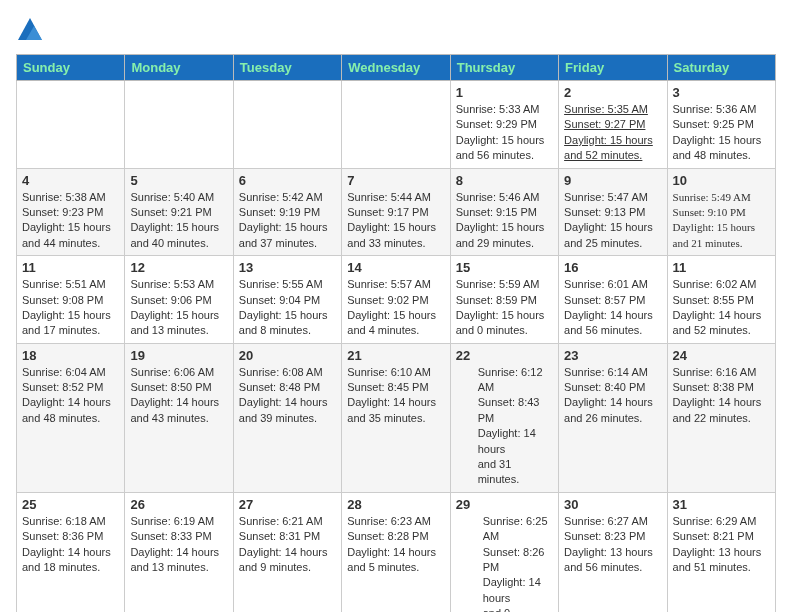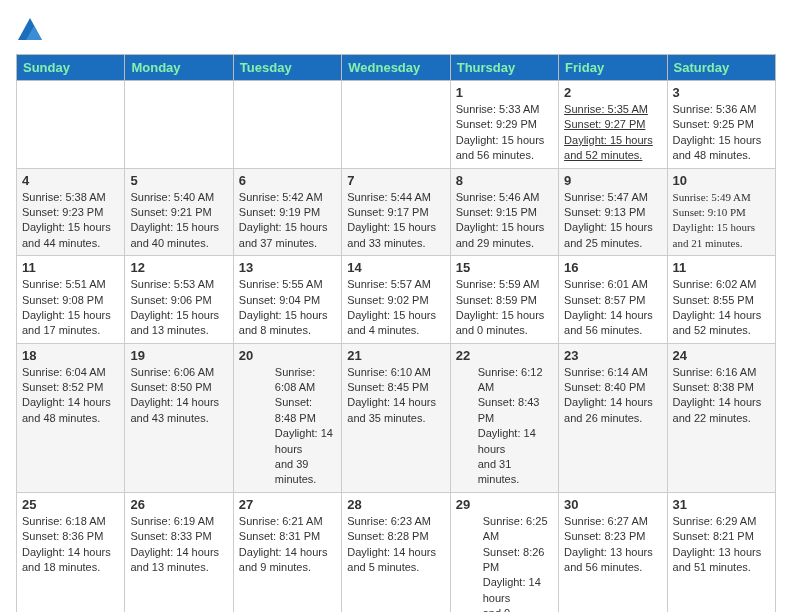--- a/index.html
+++ b/index.html
@@ -264,21 +264,21 @@
         </td>
         <td>
           <span class="day-num">19</span>
           <div class="day-info" style="white-space: pre-line;">Sunrise: 6:06 AM
 Sunset: 8:50 PM
 Daylight: 14 hours
 and 43 minutes.</div>
         </td>
         <td>
           <span class="day-num">20</span>
-          <div class="day-info" style="white-space: pre-line; margin-left: 36px;">Sunrise: 6:08 AM
+          <div class="day-info" style="white-space: pre-line;">Sunrise: 6:08 AM
 Sunset: 8:48 PM
 Daylight: 14 hours
 and 39 minutes.</div>
         </td>
         <td>
           <span class="day-num">21</span>
           <div class="day-info" style="white-space: pre-line;">Sunrise: 6:10 AM
 Sunset: 8:45 PM
 Daylight: 14 hours
 and 35 minutes.</div>

